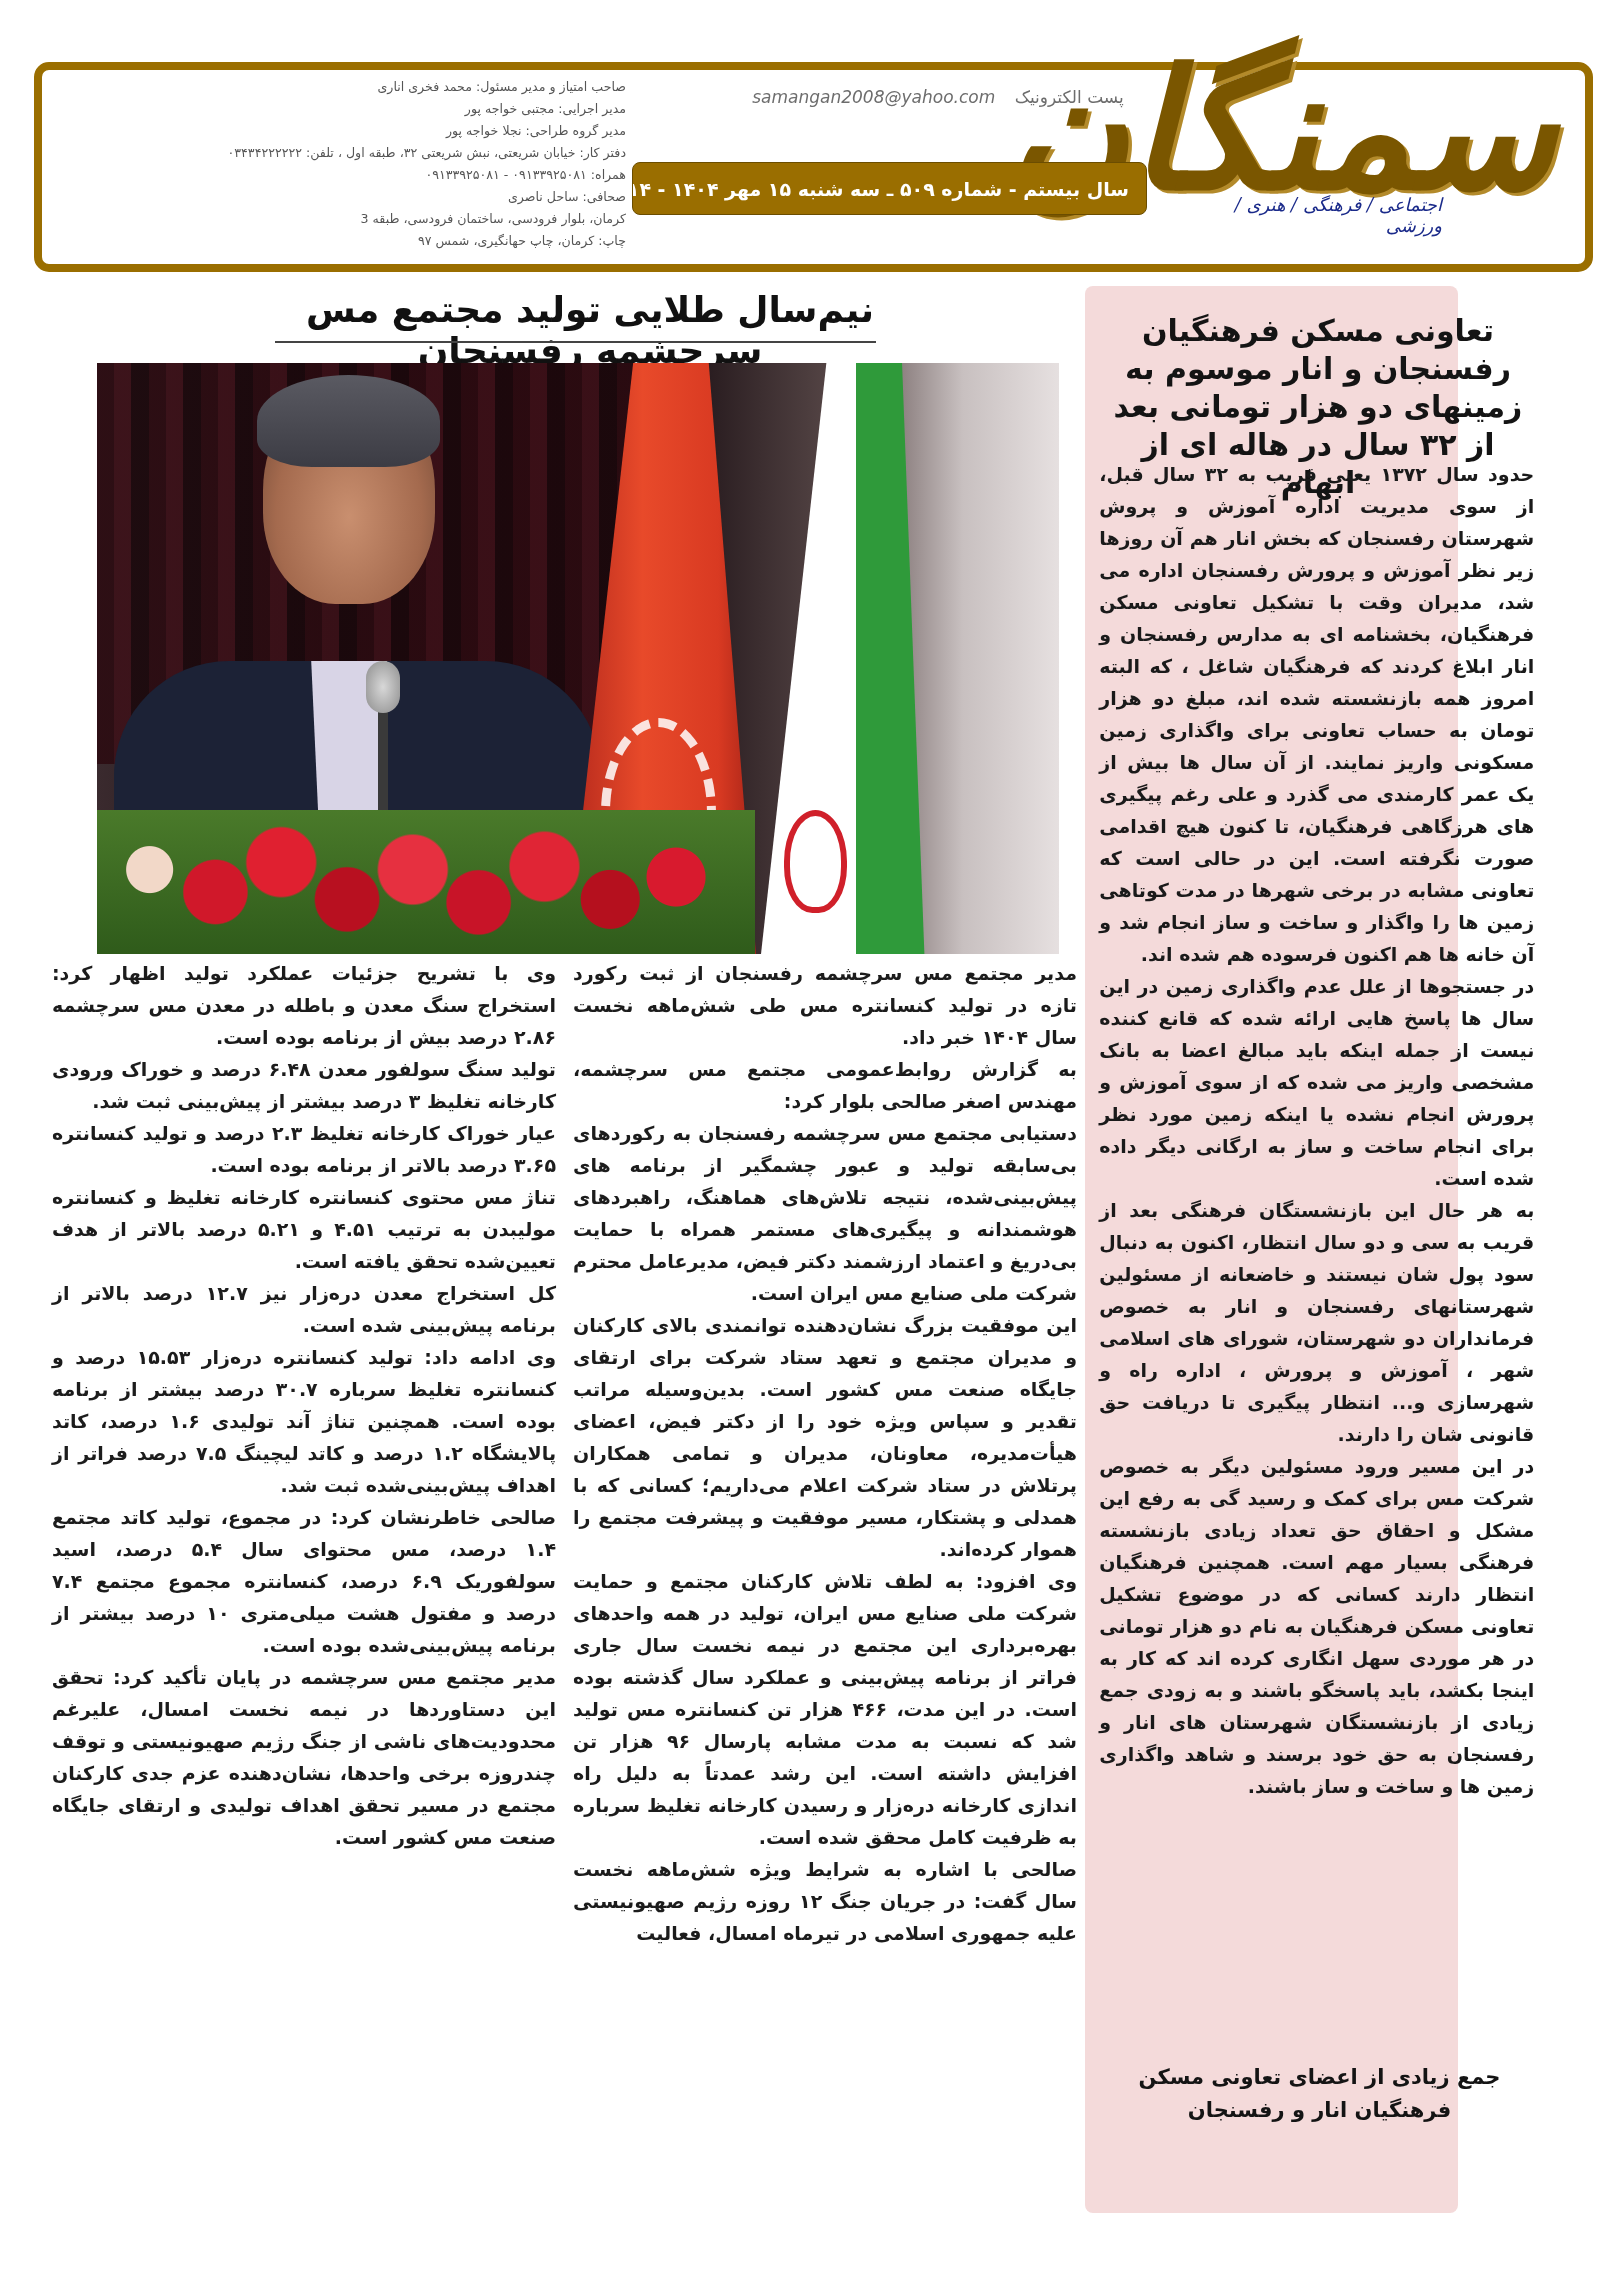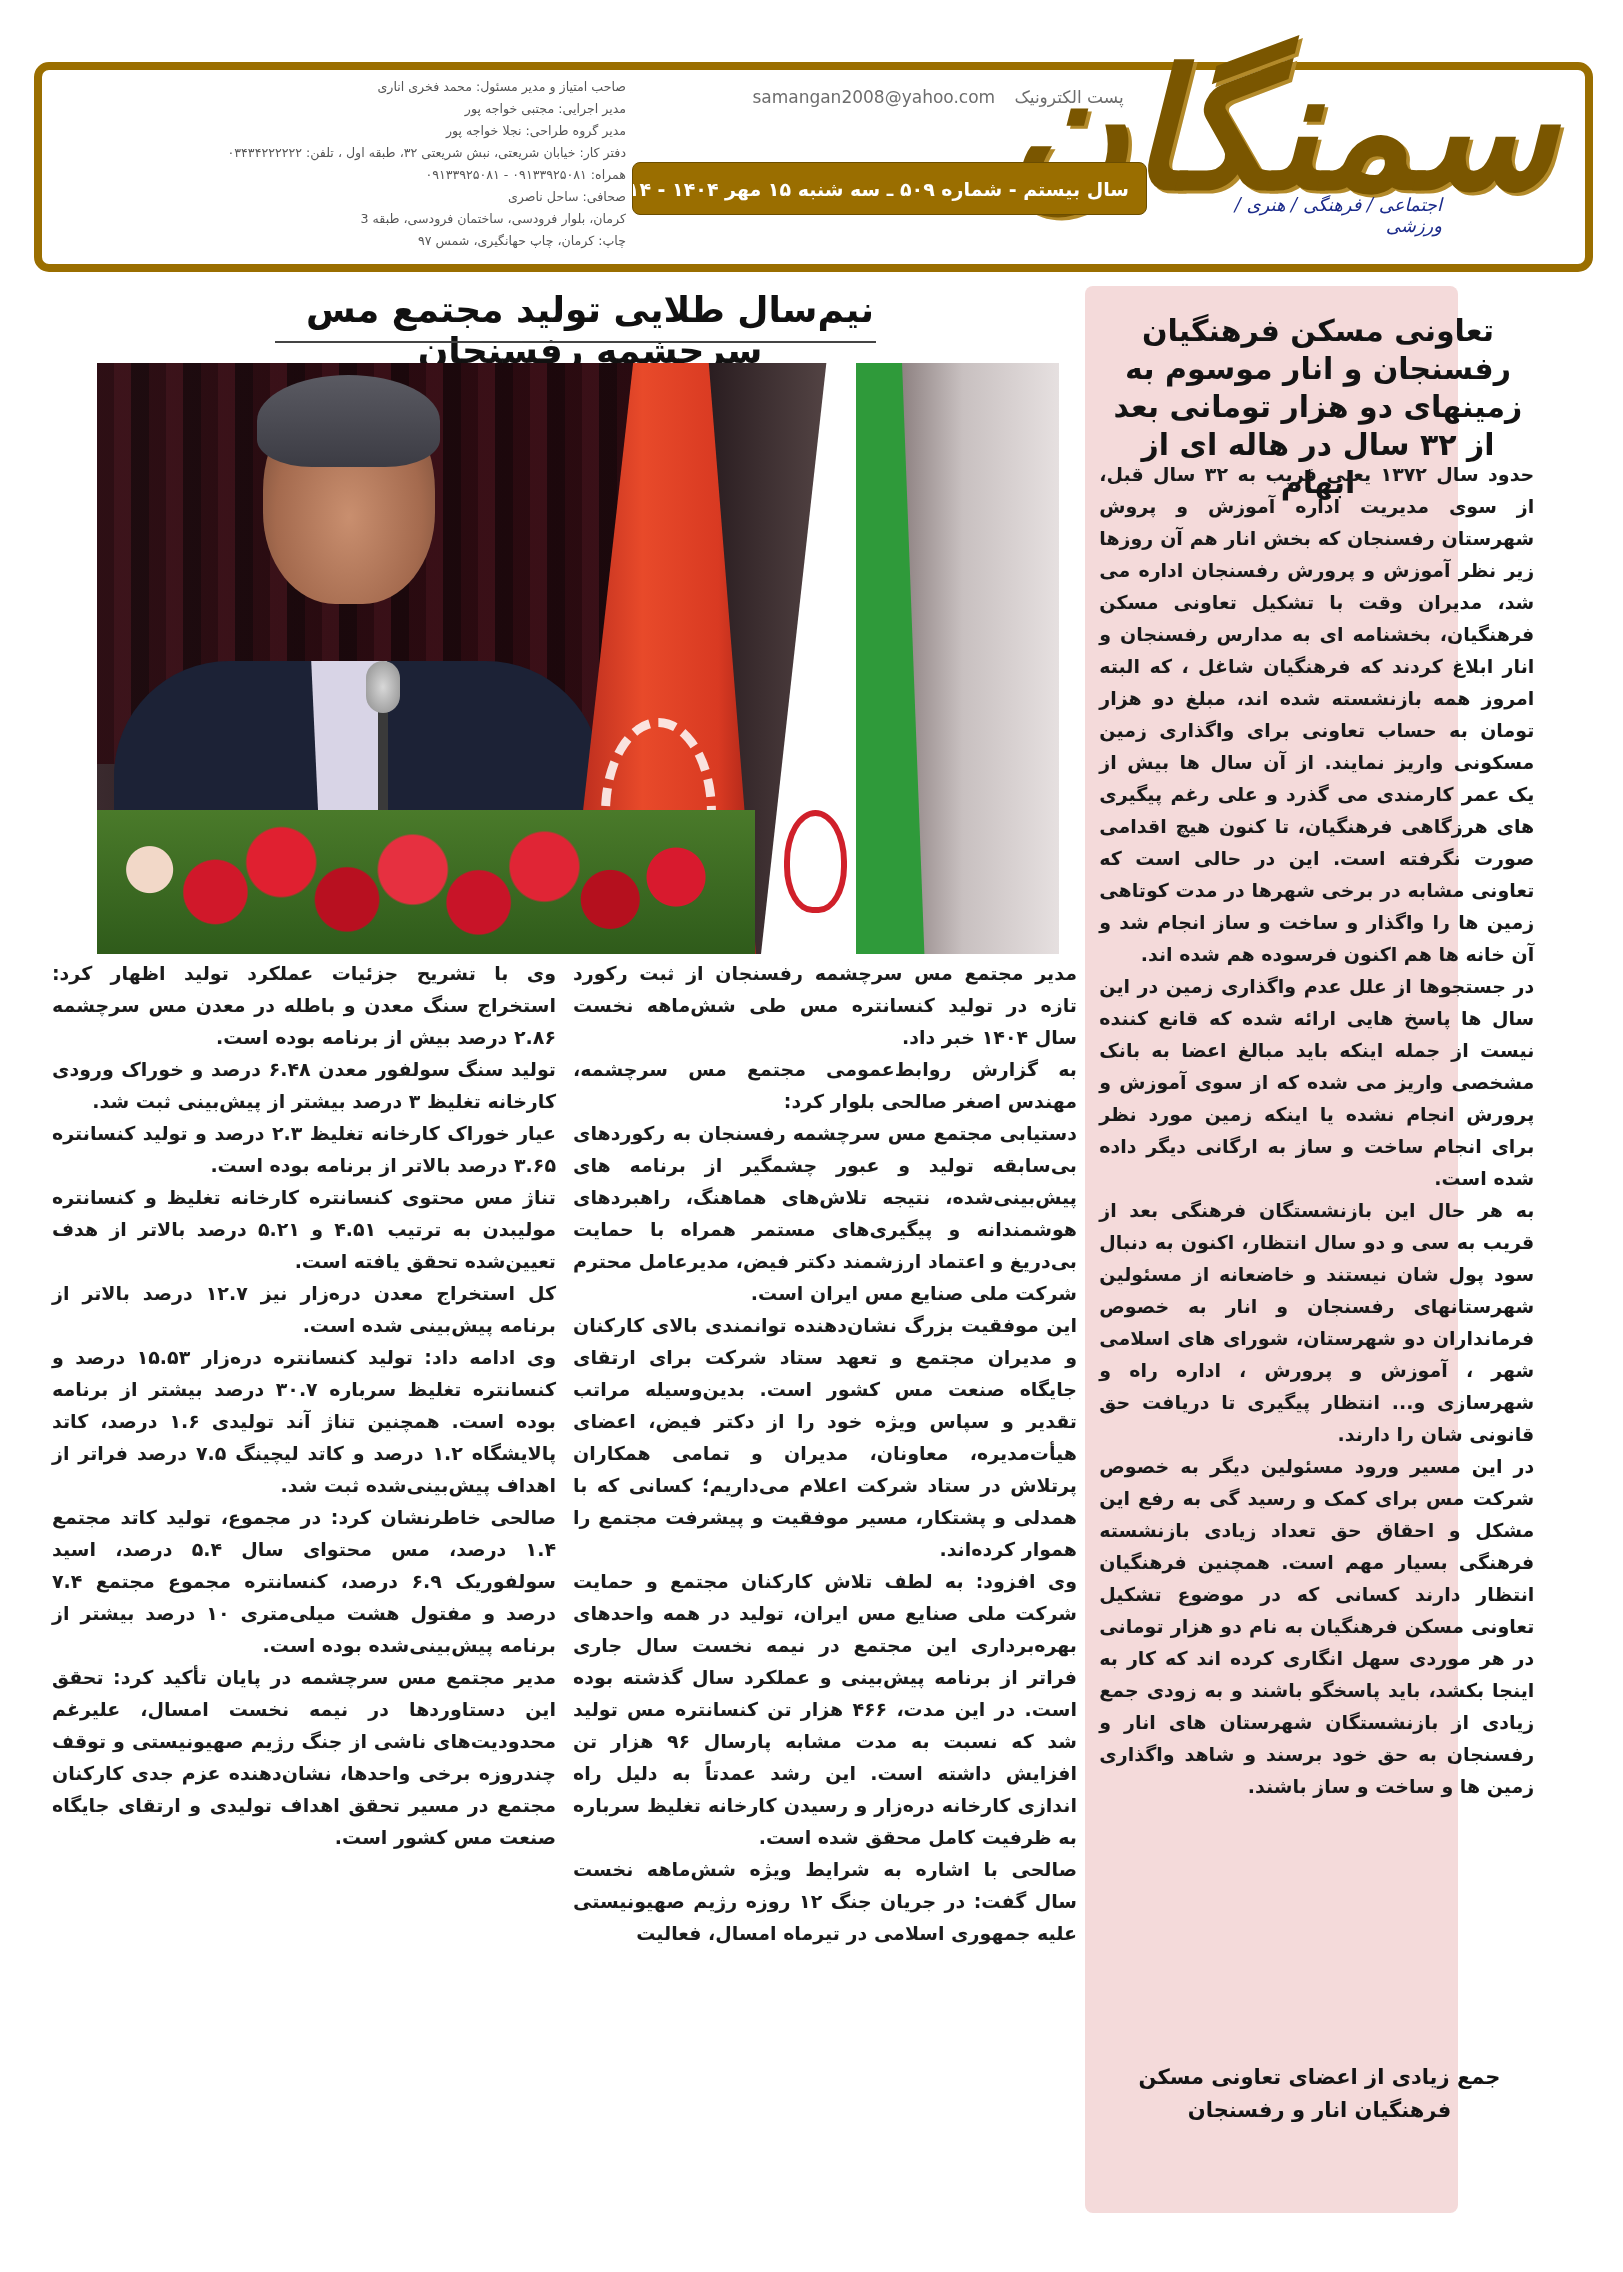--- a/index.html
+++ b/index.html
@@ -22,21 +22,21 @@
   .logo-tagline {
     position: absolute; right: 120px; bottom: 29px;
     font-family: "DejaVu Serif", serif; font-style: italic; font-size: 18px;
     color: #1a2a8a;
     margin-left: 31px;
   }
   .email-line {
     position: absolute; left: 647px; top: 17px; width: 498px; text-align: center;
     font-size: 17px; color: #6d6d6d; direction: rtl; filter: blur(0.3px);
   }
-  .email-line .email { direction: ltr; unicode-bidi: embed; margin-right: 14px; }
+  .email-line .email { direction: ltr; unicode-bidi: embed; margin-right: 14px; font-style: italic; }
   .issue-bar {
     position: absolute; left: 590px; top: 92px; width: 515px; height: 53px;
     background: #9a6e00; border: 1.1px solid #6b4d00; border-radius: 8px;
     color: #ffffff; font-weight: bold; font-size: 19px;
     display: flex; align-items: center; justify-content: flex-start; padding-right: 17px;
     white-space: nowrap; overflow: hidden;
   }
   .staff-box {
     position: absolute; left: 23px; top: 5.7px; width: 561px; height: 183px;
     direction: rtl; text-align: right; color: #555; font-size: 12.6px; line-height: 22px;

